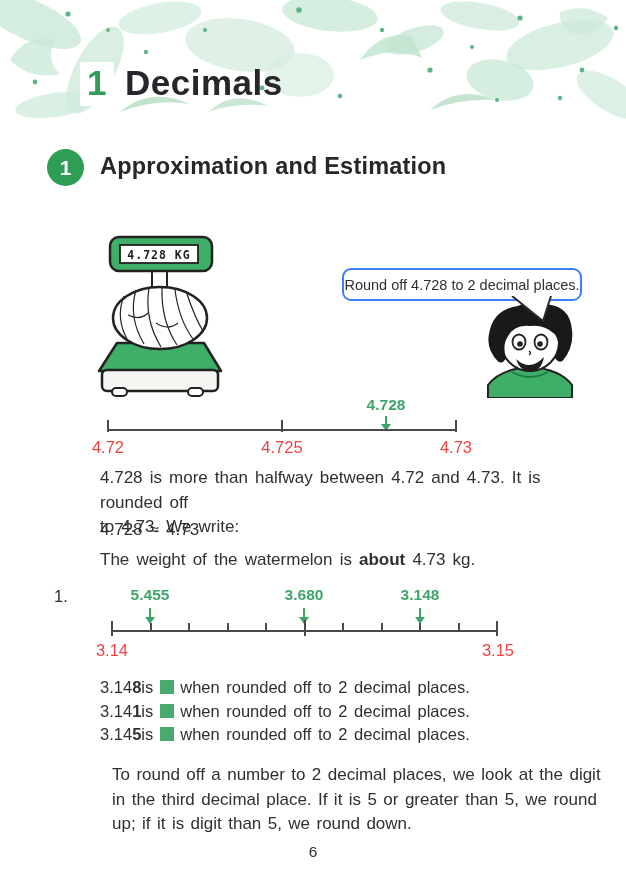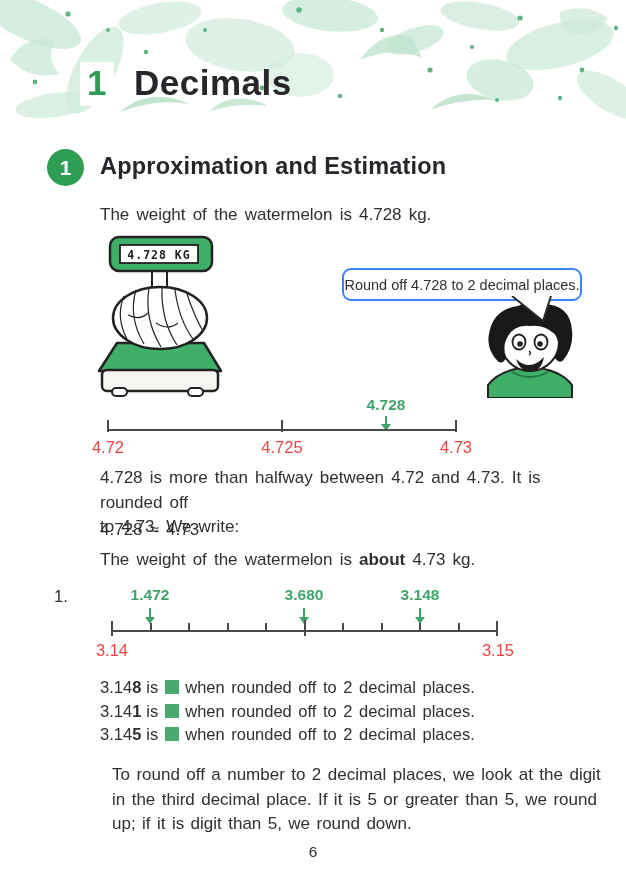--- a/index.html
+++ b/index.html
@@ -7,21 +7,21 @@
     position:relative;width:626px;height:878px;background:#ffffff;overflow:hidden;
     font-family:"Liberation Sans",sans-serif;color:#2f2f34;
   }
   
   #header-band{position:absolute;left:0;top:0;width:626px;height:120px;}
   #chapter-title{
     position:absolute;left:80px;top:62px;display:flex;align-items:baseline;
     font-weight:700;font-size:35px;letter-spacing:.5px;line-height:42px;
   }
   .chip{background:#ffffff;color:#2f9e55;padding:0 7px 2px 7px;border-radius:2px;}
-  .chapter-word{color:#26262b;margin-left:20px;}
+  .chapter-word{color:#26262b;margin-left:11px;}
   
   .badge{
     position:absolute;left:47px;top:149px;width:37px;height:37px;border-radius:50%;
     background:#2f9e55;color:#ffffff;font-weight:700;font-size:21px;
     display:flex;align-items:center;justify-content:center;
     box-shadow:inset 0 0 0 2px rgba(255,255,255,.0);
   }
   #section-title{
     position:absolute;left:100px;top:153px;font-size:23.5px;font-weight:700;color:#26262b;
     letter-spacing:.2px;
@@ -45,21 +45,21 @@
   .tick{position:absolute;width:2px;background:#4a4a4a;}
   .nl-label{position:absolute;width:64px;text-align:center;font-size:16.5px;color:#ef4444;}
   .nl-marker{position:absolute;width:64px;text-align:center;font-size:15.5px;font-weight:700;color:#3fa46a;}
   .arrow-stem{position:absolute;width:2px;background:#3fa46a;}
   .arrow-head{position:absolute;width:0;height:0;border-left:5px solid transparent;
     border-right:5px solid transparent;border-top:7px solid #3fa46a;}
   #exercise-number{position:absolute;left:54px;top:587px;font-size:16.5px;}
   
   #statements{position:absolute;left:100px;top:676px;font-size:16.5px;line-height:23.5px;word-spacing:.12em;}
   .st-digit{font-weight:700;}
-  .st-is{margin-left:5px;}
+  .st-is{}
   .blank-square{
     display:inline-block;width:14px;height:14px;background:#4ba970;
     vertical-align:-1px;margin:0 6px 0 7px;
   }
   #explain-para{left:100px;top:466px;width:500px;}
   #equation{left:100px;top:518px;}
   #weight-para{left:100px;top:548px;}
   .bold{font-weight:700;}
   #rule-para{left:112px;top:763px;width:490px;font-size:17px;line-height:24.5px;word-spacing:.1em;position:absolute;}
   #page-number{position:absolute;left:0;right:0;top:843px;text-align:center;font-size:15.5px;}
@@ -114,21 +114,20 @@
       <span class="chip">1</span>
       <span class="chapter-word">Decimals</span>
     </h1>
   </div>
 
   <div class="badge">
     <span>1</span>
   </div>
   <div id="section-title">Approximation and Estimation</div>
 
-  <div id="intro-para" class="para">The weight of the watermelon is 4.728 kg.</div>
 
   <div id="scale-figure">
     <svg width="150" height="166" viewBox="0 0 150 166">
       <polygon points="27,112 114,112 131,140 9,140" fill="#3fae66" stroke="#222" stroke-width="2.5" stroke-linejoin="round"></polygon>
       <rect x="12" y="139" width="116" height="21" rx="5" fill="#f5f5f1" stroke="#222" stroke-width="2.5"></rect>
       <rect x="22" y="157" width="15" height="8" rx="4" fill="#fff" stroke="#222" stroke-width="2"></rect>
       <rect x="98" y="157" width="15" height="8" rx="4" fill="#fff" stroke="#222" stroke-width="2"></rect>
       <rect x="62" y="34" width="15" height="32" fill="#fff" stroke="#222" stroke-width="2"></rect>
       <rect x="20" y="6" width="102" height="34" rx="9" fill="#3fae66" stroke="#222" stroke-width="2.5"></rect>
       <rect x="30" y="14" width="78" height="18" fill="#fff" stroke="#222" stroke-width="1.8"></rect>
@@ -190,21 +189,21 @@
     <div>to 4.73. We write:</div>
   </div>
   <div id="equation" class="para">4.728 ≈ 4.73</div>
   <div id="weight-para" class="para">
     <span>The weight of the watermelon is </span><span class="bold">about</span><span> 4.73 kg.</span>
   </div>
 
   <div id="exercise-number">1.</div>
 
   <div id="nl2" class="nl">
-    <div class="nl-marker" style="left:23px;top:2px;">1.472</div>
+    <div class="nl-marker" style="left:23px;top:2px;">5.455</div>
     <div class="nl-marker" style="left:177px;top:2px;">3.680</div>
     <div class="nl-marker" style="left:293px;top:2px;">3.148</div>
 
     <div class="arrow-stem" style="left:54px;top:24px;height:10px;"></div>
     <div class="arrow-head" style="left:50px;top:33px;"></div>
     <div class="arrow-stem" style="left:208px;top:24px;height:10px;"></div>
     <div class="arrow-head" style="left:204px;top:33px;"></div>
     <div class="arrow-stem" style="left:324px;top:24px;height:10px;"></div>
     <div class="arrow-head" style="left:320px;top:33px;"></div>
 

